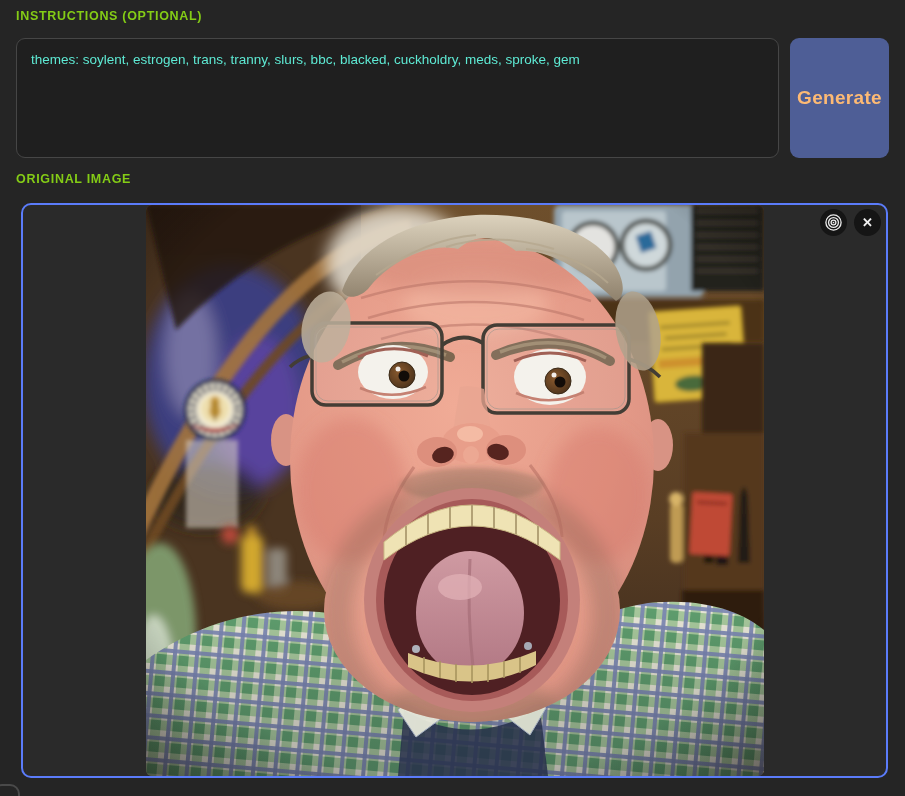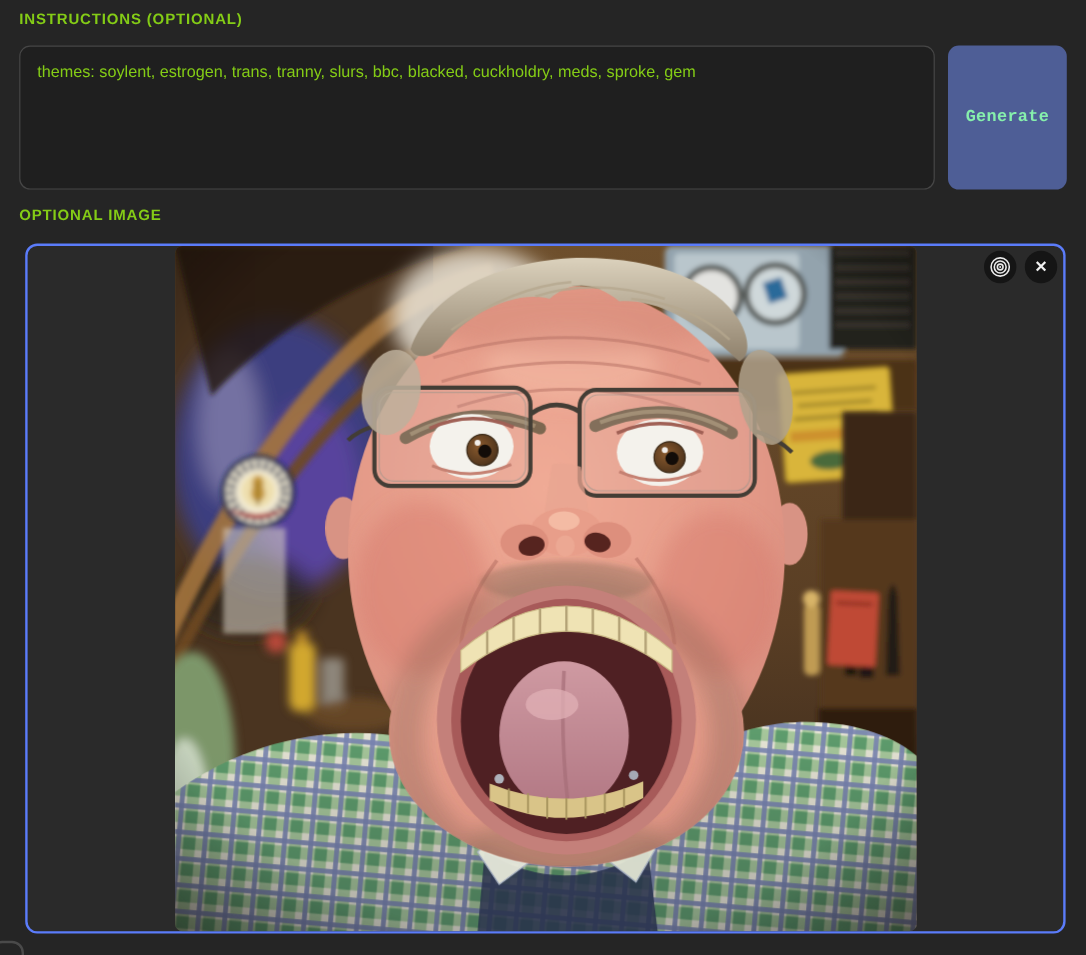--- a/index.html
+++ b/index.html
@@ -11,29 +11,29 @@
   .section-label{
     position:absolute;left:16px;
     font-size:12.5px;font-weight:bold;letter-spacing:.7px;
     color:#84cc16;
   }
   #lbl-instructions{top:9px;}
   #lbl-original{top:172px;}
   #instructions-input{
     position:absolute;left:16px;top:38px;width:763px;height:120px;
     box-sizing:border-box;background:#1f1f1f;border:1px solid #464646;
-    border-radius:9px;padding:11px 14px;color:#84cc16;
+    border-radius:9px;padding:11px 14px;color:#5eead4;
     font-size:13.5px;line-height:1.45;font-family:"Liberation Sans",sans-serif;
     resize:none;outline:none;display:block;
   }
   #generate-btn{
     position:absolute;left:790px;top:38px;width:99px;height:120px;
-    border-radius:9px;border:none;background:#4e5e96;color:#86efac;
-    font-size:14px;font-weight:bold;letter-spacing:.3px;cursor:pointer;
-    font-family:Liberation Mono, monospace;
+    border-radius:9px;border:none;background:#4e5e96;color:#fdba74;
+    font-size:19px;font-weight:bold;letter-spacing:.3px;cursor:pointer;
+    font-family:Liberation Sans, sans-serif;
   }
   #image-panel{
     position:absolute;left:21px;top:203px;width:867px;height:575px;
     box-sizing:border-box;border:2px solid #5b7cfa;border-radius:10px;
     background:#2a2a2a;overflow:hidden;
   }
   #photo-wrap{
     position:absolute;left:50%;top:0;transform:translateX(-50%);
     width:618px;height:571px;border-radius:6px;overflow:hidden;
   }
@@ -51,21 +51,21 @@
 </style>
 </head>
 <body>
 
 <div class="section-label" id="lbl-instructions">INSTRUCTIONS (OPTIONAL)</div>
 
 <textarea id="instructions-input" spellcheck="false" style="">themes: soylent, estrogen, trans, tranny, slurs, bbc, blacked, cuckholdry, meds, sproke, gem</textarea>
 
 <button id="generate-btn">Generate</button>
 
-<div class="section-label" id="lbl-original">OPTIONAL IMAGE</div>
+<div class="section-label" id="lbl-original">ORIGINAL IMAGE</div>
 
 <div id="image-panel">
 
   <div id="photo-wrap">
     
     <svg width="618" height="571" viewBox="0 0 618 571">
       <defs>
         <radialGradient id="skin" cx="0.45" cy="0.38" r="0.75">
           <stop offset="0" stop-color="#f0ab96"></stop>
           <stop offset="0.6" stop-color="#e49a88"></stop>

